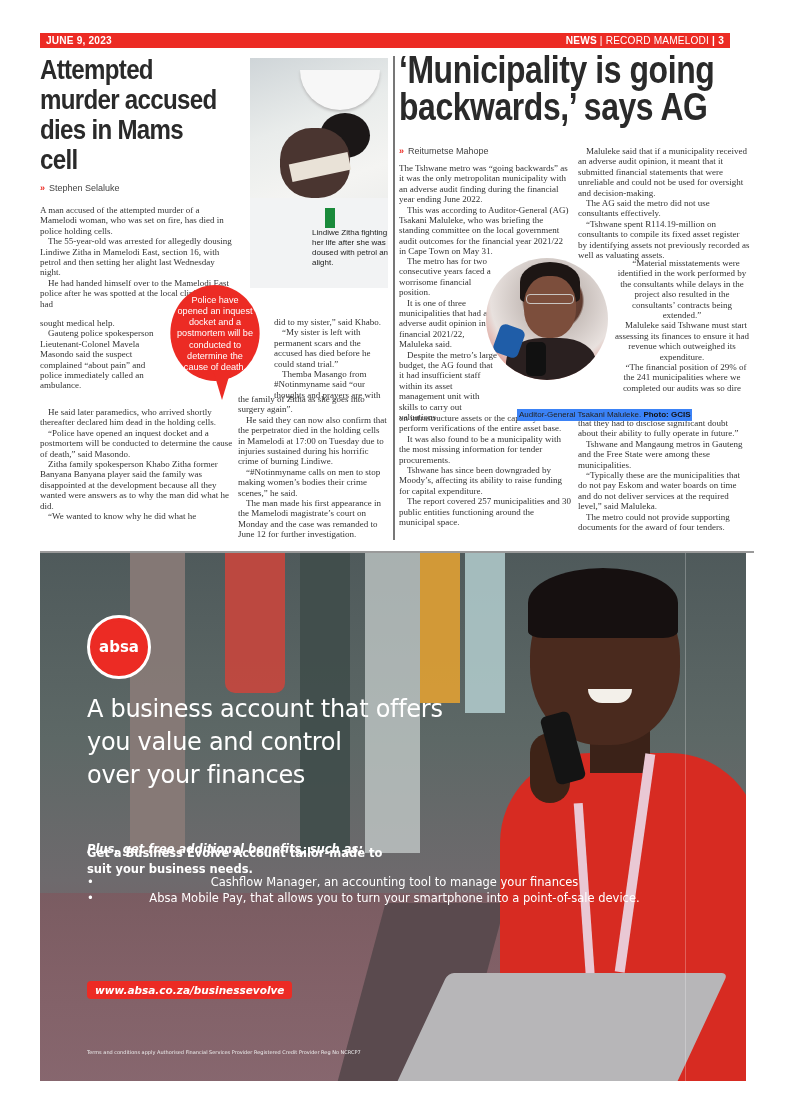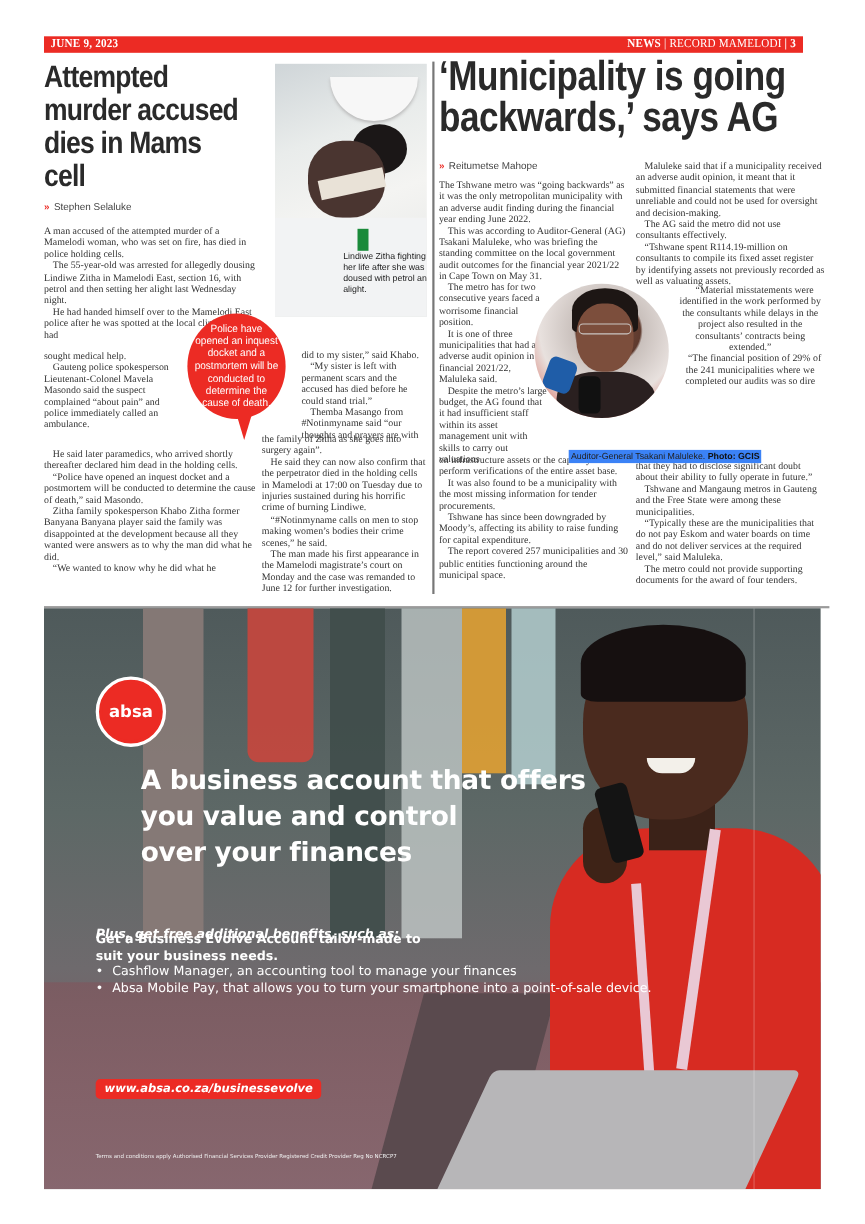--- a/index.html
+++ b/index.html
@@ -2,21 +2,21 @@
 <html><head>
 <meta charset="utf-8">
 <style>
   * { box-sizing: border-box; margin: 0; padding: 0; }
   html, body { width: 786px; height: 1113px; background: #ffffff; overflow: hidden; }
   body { position: relative; font-family: "Liberation Serif", serif; color: #222; }
 
   .masthead {
     position: absolute; left: 40px; top: 33px; width: 690px; height: 15px;
     background: #ec2b24; color: #fff;
-    font-family: Liberation Serif, serif; font-weight: bold;
+    font-family: Liberation Sans, sans-serif; font-weight: bold;
     font-size: 11px; line-height: 15px; letter-spacing: 0.2px;
   }
   .masthead .date { position: absolute; left: 6px; top: 0; transform: scaleX(0.92); transform-origin: left; }
   .masthead .section { position: absolute; right: 6px; top: 0; transform: scaleX(0.92); transform-origin: right; white-space: nowrap; }
   .masthead .section .thin { font-weight: normal; }
 
   
   .left-headline {
     position: absolute; left: 40px; top: 55px; width: 180px;
     font-family: "Liberation Sans", sans-serif; font-size: 28px; line-height: 30px;
@@ -137,26 +137,26 @@
   .ad .laptop { position: absolute; left: 380px; top: 420px; width: 280px; height: 120px; background: #b7b6b8; transform: skewX(-25deg); border-radius: 6px; }
   .ad .laptop2 { position: absolute; left: 320px; top: 350px; width: 120px; height: 190px; background: #5a4a4e; transform: skewX(-15deg); }
 
   .ad .logo {
     position: absolute; left: 47px; top: 62px; width: 64px; height: 64px; border-radius: 50%;
     background: #ec2b24; border: 3px solid #fff; display: flex; align-items: center; justify-content: center;
     font-weight: bold; font-size: 15px; color: #fff; box-shadow: inset 0 0 0 3px #ec2b24;
   }
   .ad .headline {
     position: absolute; left: 47px; top: 140px; width: 430px;
-    font-size: 24px; font-weight: bold; line-height: 33px; letter-spacing: -0.3px; margin-left: 41px;
+    font-size: 24px; font-weight: normal; line-height: 33px; letter-spacing: -0.3px;
   }
   .ad .sub { position: absolute; left: 47px; top: 254px; width: 300px; font-size: 11.5px; font-weight: bold; line-height: 16px; margin-top: 38px; }
   .ad .plus { position: absolute; left: 47px; top: 289px; font-size: 11.5px; font-weight: bold; font-style: italic; }
   .ad .bullets { position: absolute; left: 47px; top: 321px; width: 600px; list-style: none; font-size: 11.5px; line-height: 16px; }
-  .ad .bullets li { position: relative; padding-left: 15px; }
+  .ad .bullets li { position: relative; padding-left: 15px; text-align: center; }
   .ad .bullets li::before { content: "\2022"; position: absolute; left: 0; top: 0; }
   .ad .cta { position: absolute; left: 47px; top: 381px; width: 300px; font-size: 11.5px; font-weight: bold; line-height: 16px; }
   .ad .url {
     position: absolute; left: 47px; top: 428px; padding: 2px 8px; height: 18px; line-height: 15px;
     background: #ec2b24; border-radius: 4px; font-size: 10.5px; font-weight: bold; font-style: italic;
   }
   .ad .terms { position: absolute; left: 47px; top: 496px; font-size: 5px; color: #eee; }
   .ad .fold { position: absolute; left: 645px; top: 0; width: 1px; height: 528px; background: rgba(255,255,255,0.25); }
 </style>
 </head>
@@ -244,20 +244,21 @@
   <p>The report covered 257 municipalities and 30 public entities functioning around the municipal space.</p>
 </div>
 
 <div class="body-text r-col2a">
   <p>Maluleke said that if a municipality received an adverse audit opinion, it meant that it submitted financial statements that were unreliable and could not be used for oversight and decision-making.</p>
   <p>The AG said the metro did not use consultants effectively.</p>
   <p>“Tshwane spent R114.19-million on consultants to compile its fixed asset register by identifying assets not previously recorded as well as valuating assets.</p>
 </div>
 <div class="body-text r-col2b">
   <p>“Material misstatements were identified in the work performed by the consultants while delays in the project also resulted in the consultants’ contracts being extended.”</p>
+  <p>Maluleke said Tshwane must start assessing its finances to ensure it had revenue which outweighed its expenditure.</p>
   <p>“The financial position of 29% of the 241 municipalities where we completed our audits was so dire</p>
 </div>
 <div class="body-text r-col2c">
   <p class="first">that they had to disclose significant doubt about their ability to fully operate in future.”</p>
   <p>Tshwane and Mangaung metros in Gauteng and the Free State were among these municipalities.</p>
   <p>“Typically these are the municipalities that do not pay Eskom and water boards on time and do not deliver services at the required level,” said Maluleka.</p>
   <p>The metro could not provide supporting documents for the award of four tenders.</p>
 </div>
 
 <div class="photo2">

